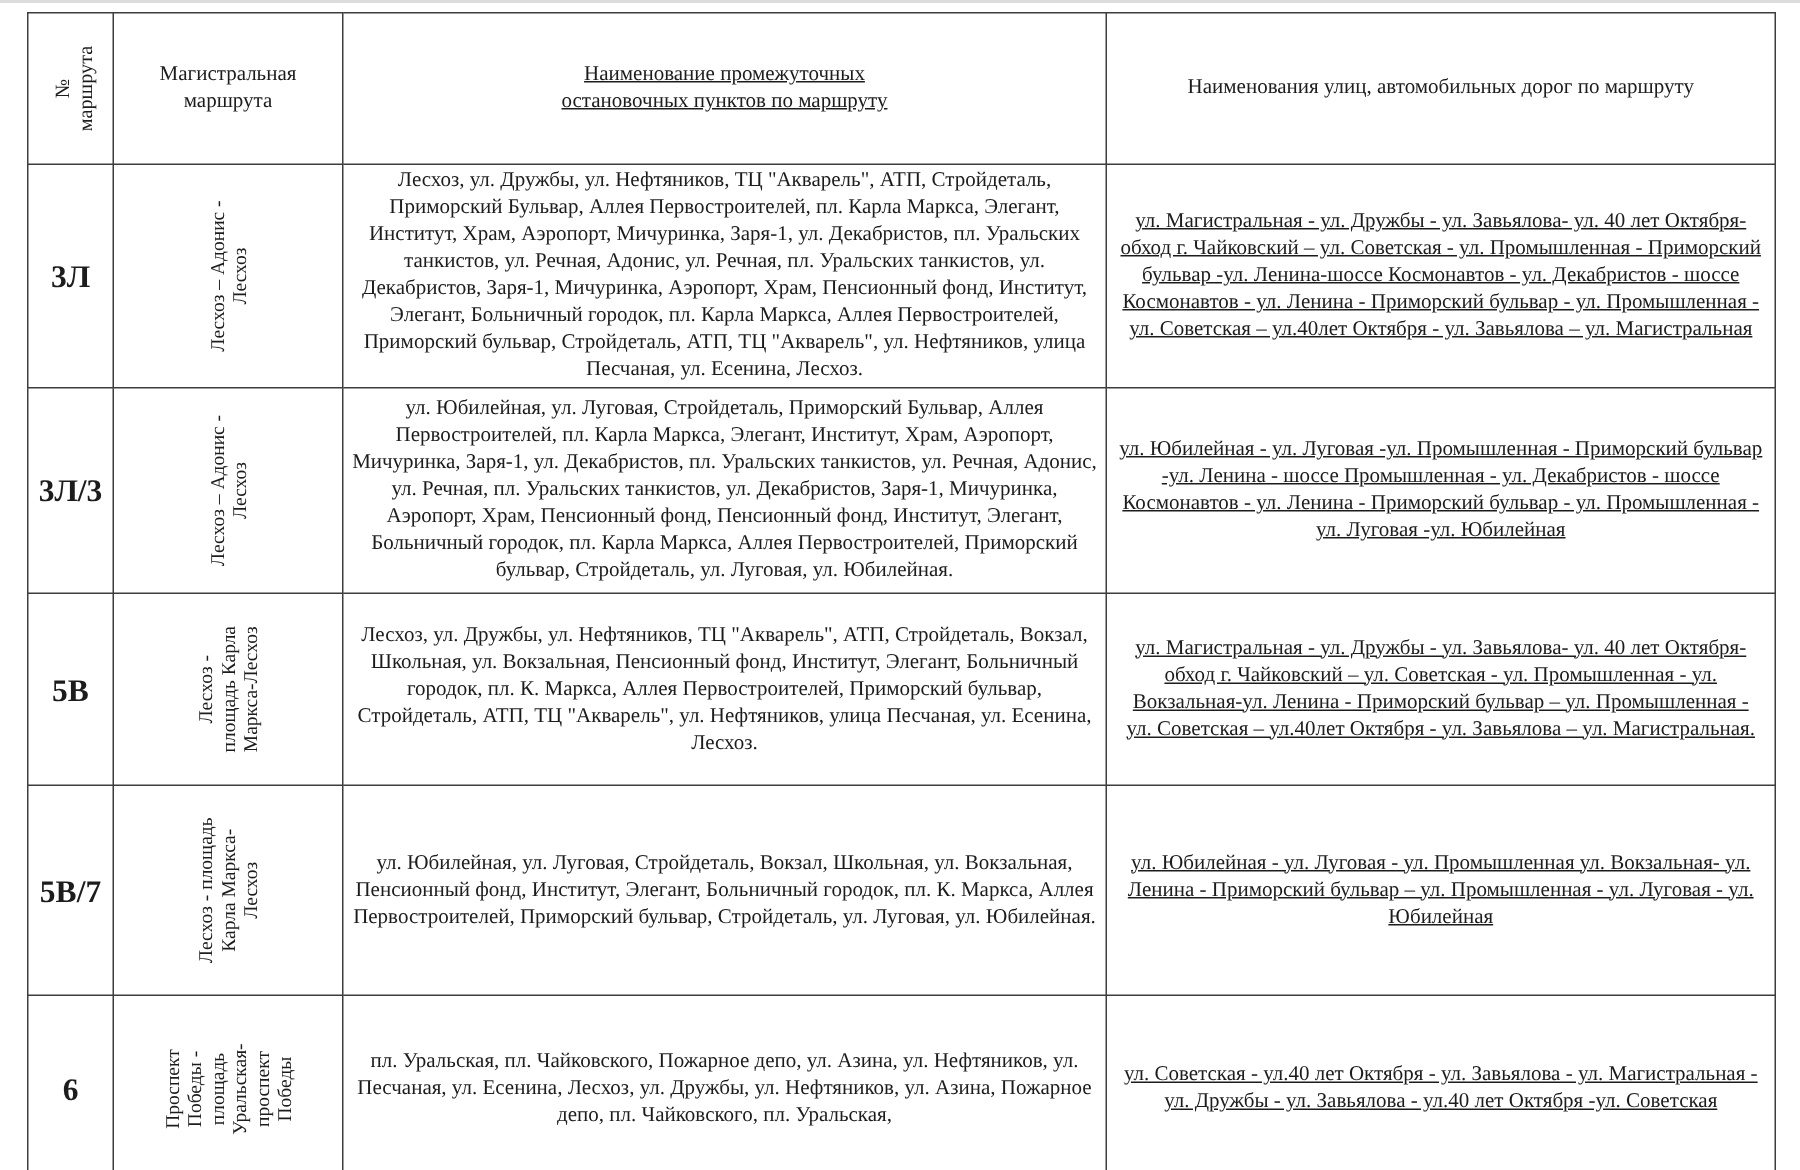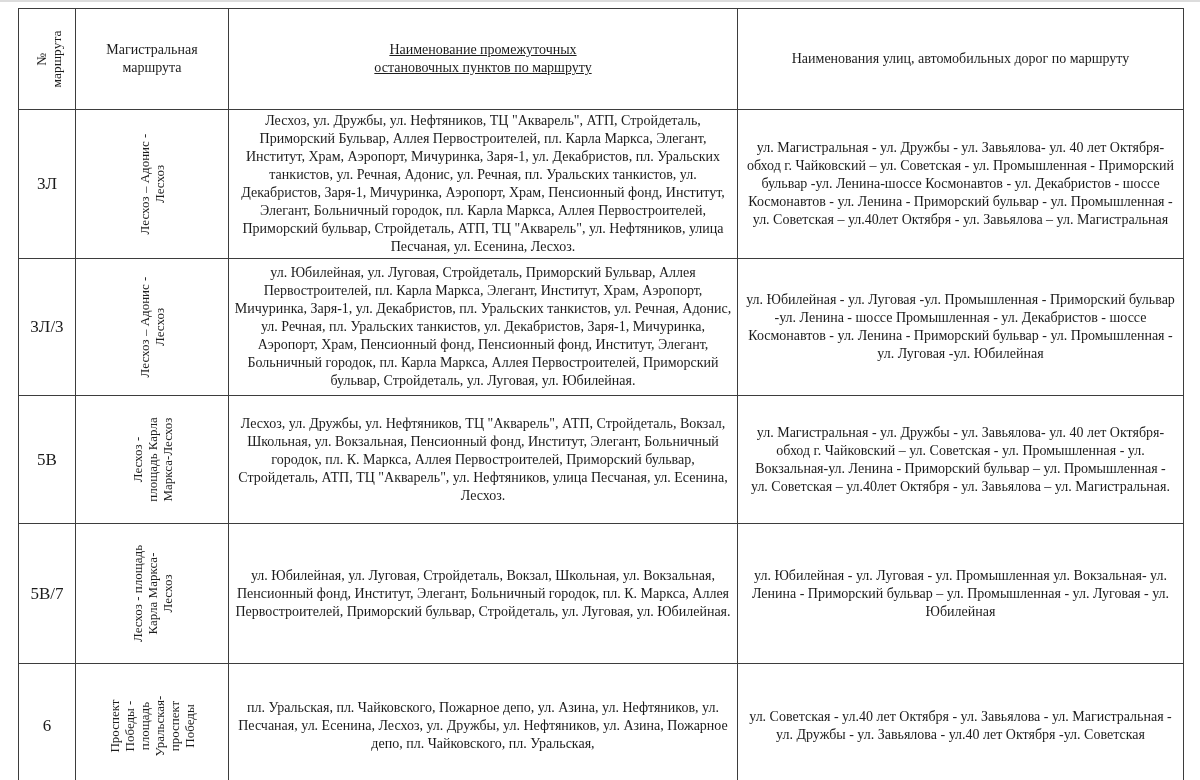--- a/index.html
+++ b/index.html
@@ -49,25 +49,25 @@
     transform: rotate(-90deg);
     text-align: center;
     font-size: 13px;
     line-height: 15px;
     margin: 0 auto;
     white-space: normal;
   }
   .vnum { width: 64px; font-size: 13.5px; margin-left: -6px; }
 
   .cell-num {
-    font-weight: normal;
-    font-size: 17px;
+    font-weight: bold;
+    font-size: 21px;
   }
   .cell-stops { padding: 2px 5px; }
-  .cell-streets { padding: 2px 8px; }
+  .cell-streets { padding: 2px 8px; text-decoration: underline; }
 
   
   .nr-0, .nr-1 { width: 120px; }
   .nr-2 { width: 92px; }
   .nr-3 { width: 112px; }
   .nr-4 { width: 70px; }
 
   
   .rh-0 > td { height: 142px; }
   .rh-1 > td { height: 132px; margin-top: 16px; }

